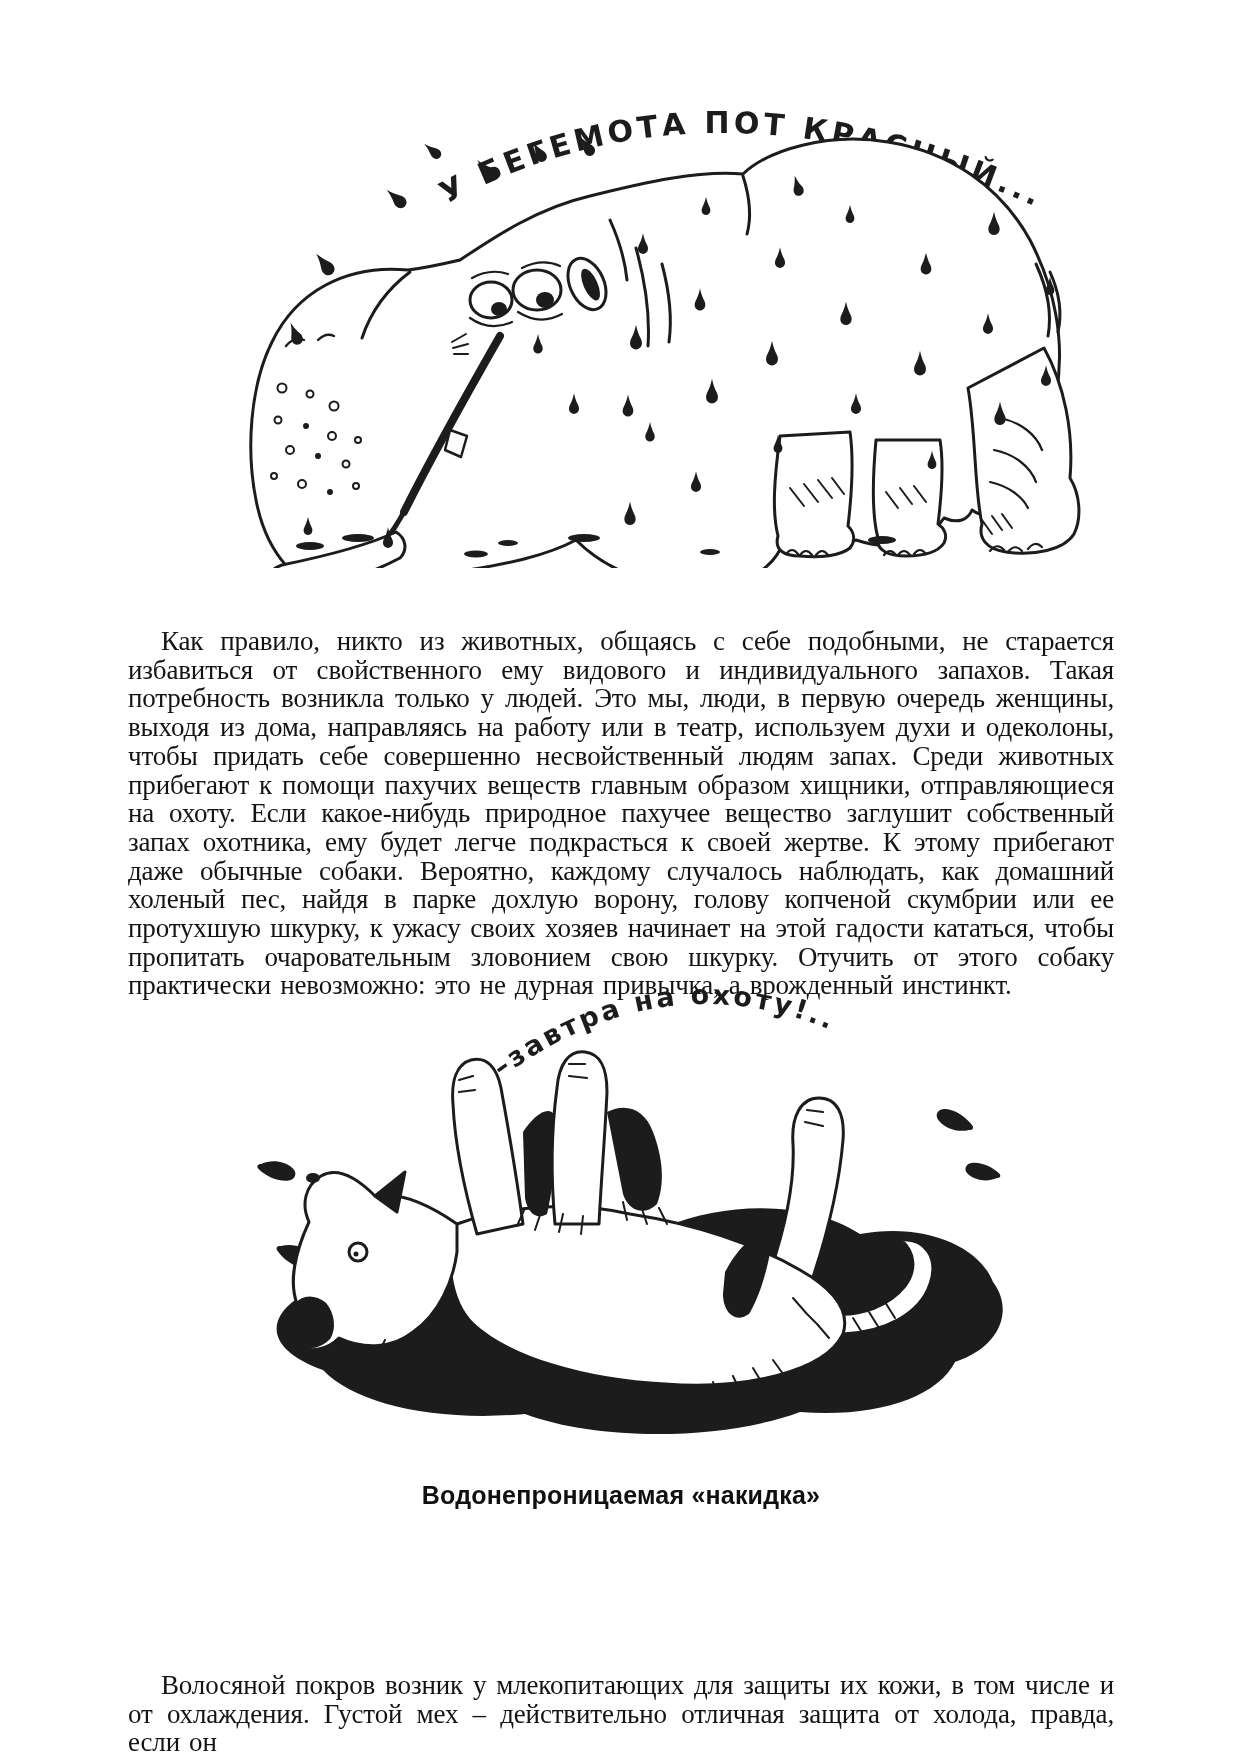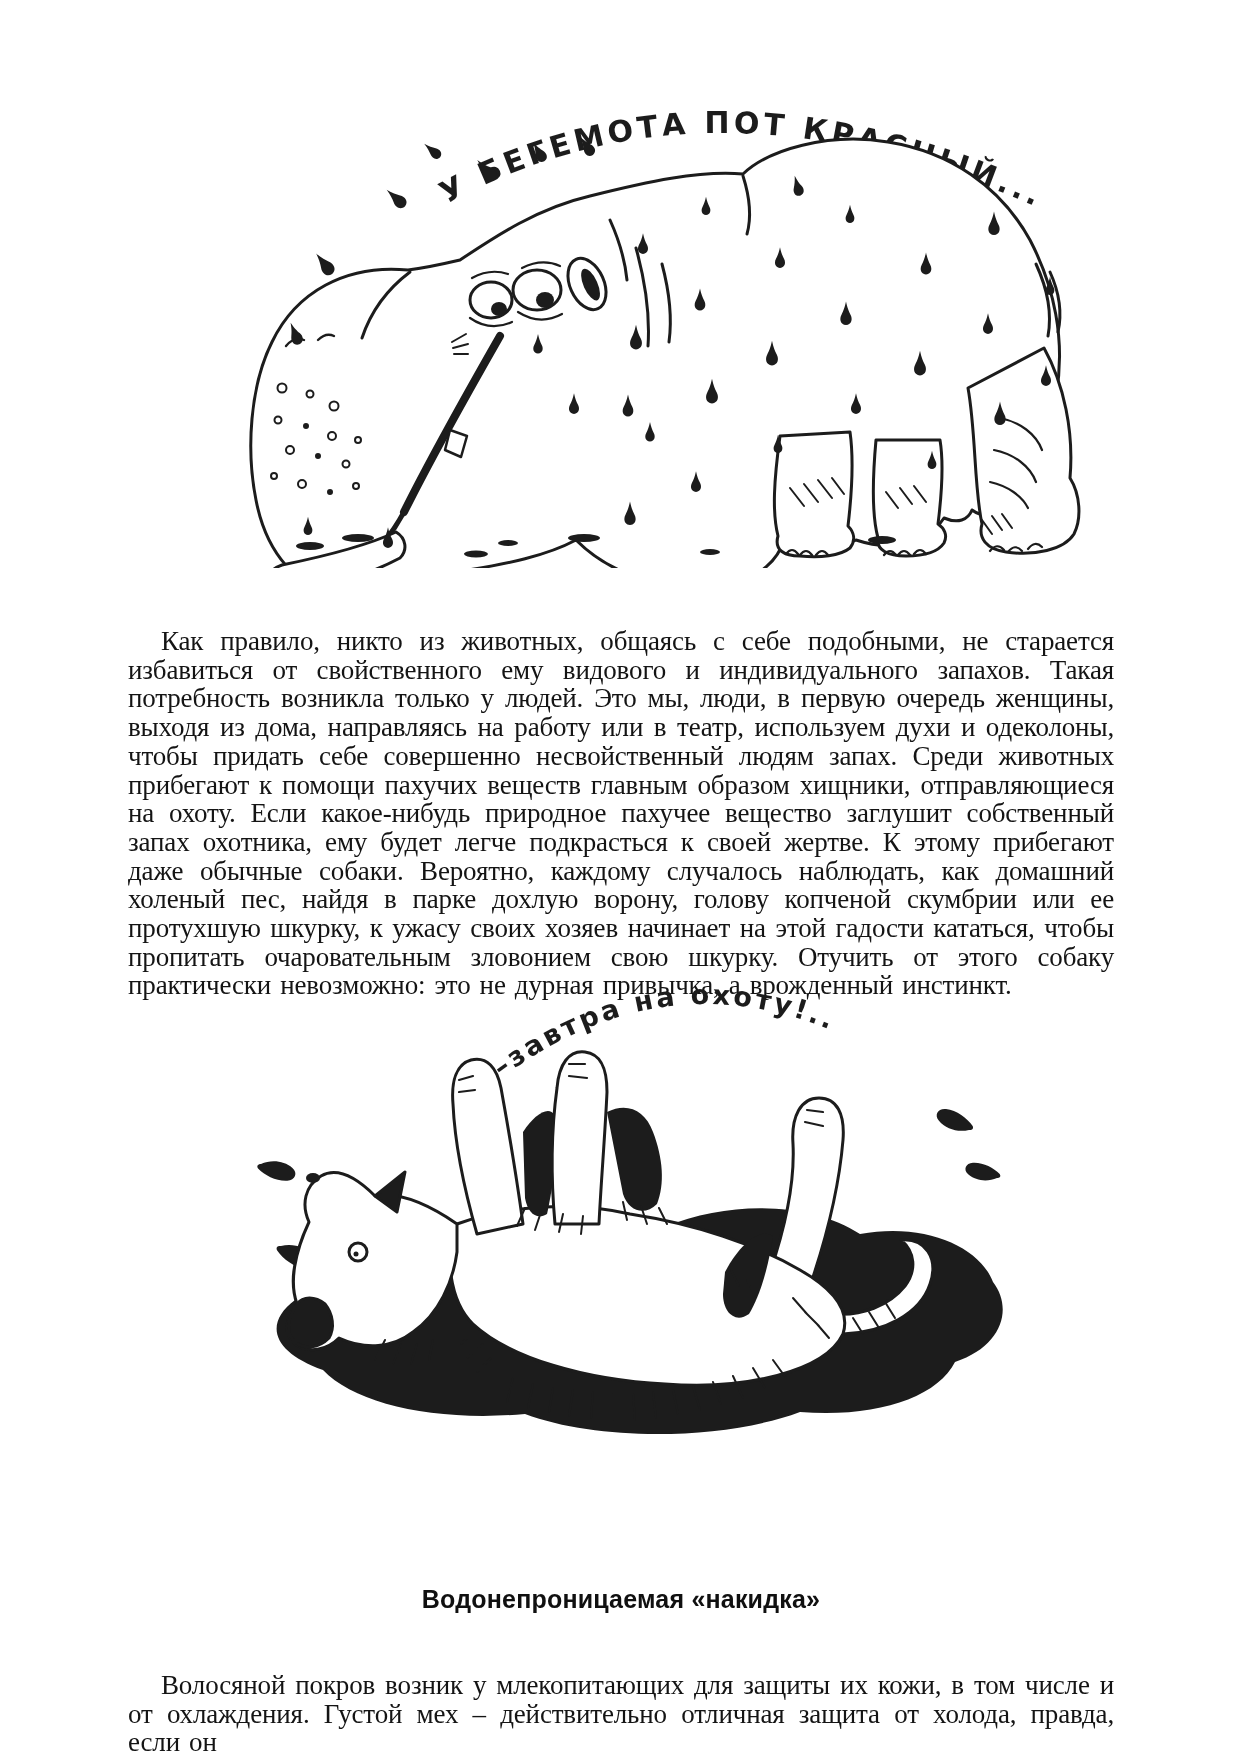--- a/index.html
+++ b/index.html
@@ -19,21 +19,21 @@
     font-size:27px;line-height:28.7px;
     text-align:justify;
     text-indent:33px;
     letter-spacing:-0.15px;
     word-spacing:2.5px;
   }
   #paragraph-1{top:600px;}
   #paragraph-2{top:1644px;}
   #section-heading{
     position:absolute;
-    left:128px;width:986px;top:1564px;
+    left:128px;width:986px;top:1460px;
     font-family:"Liberation Sans","DejaVu Sans",sans-serif;
     font-weight:bold;font-size:25px;
     text-align:center;
     letter-spacing:0.2px;
     color:#101010;
   }
   .arc-caption{
     font-family:"DejaVu Sans","Liberation Sans",sans-serif;
     font-weight:700;
     fill:#1c1c1c;

